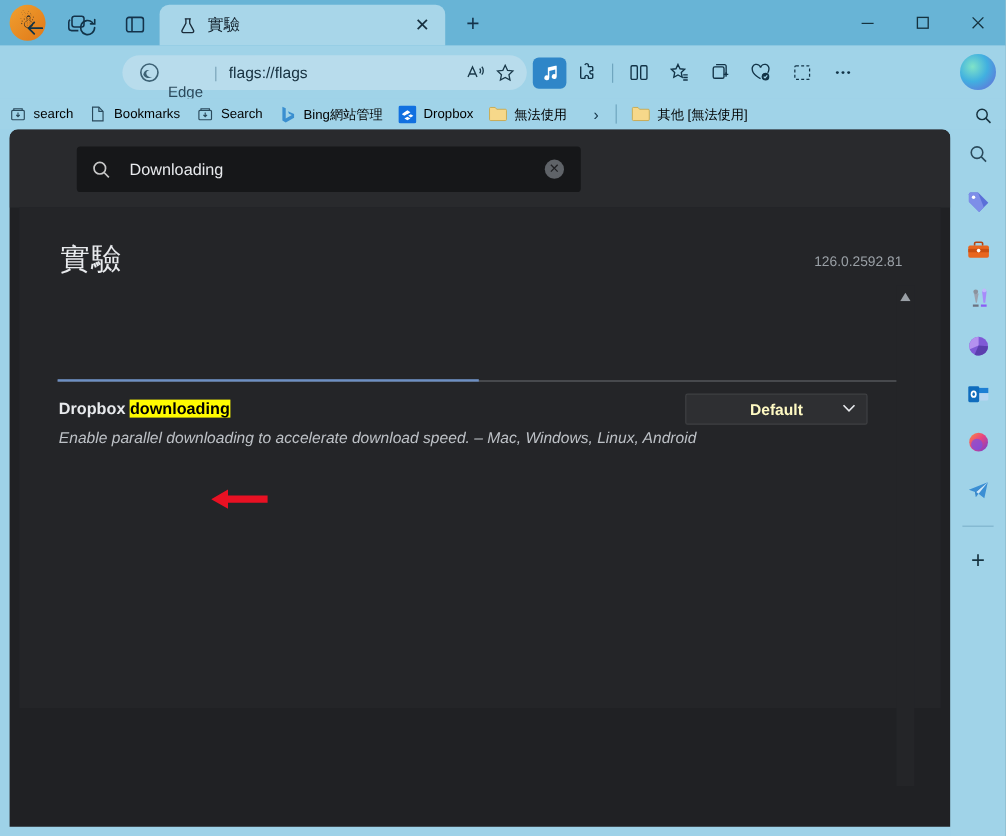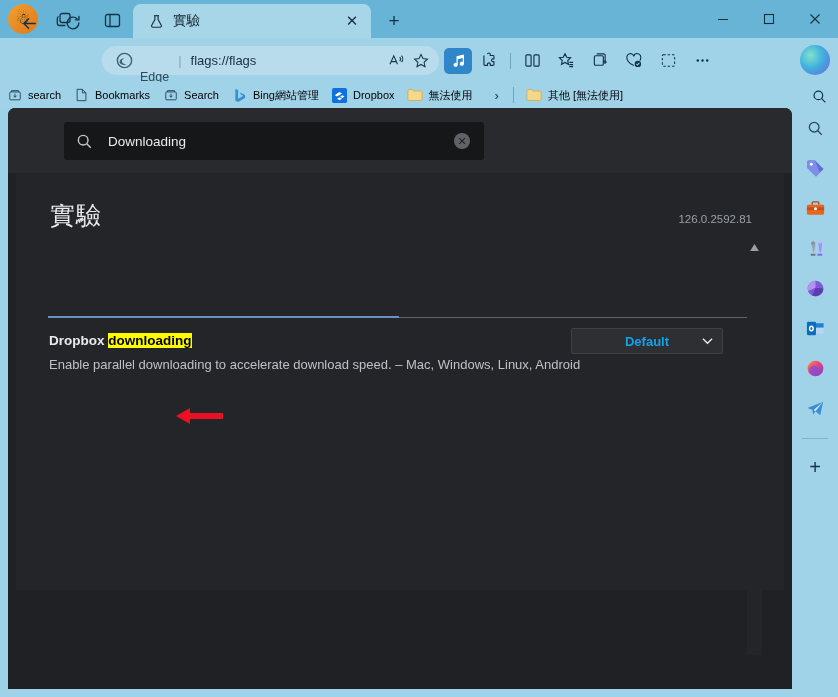--- a/index.html
+++ b/index.html
@@ -190,30 +190,31 @@
   }
 
   .flag-entry { position: absolute; left: 33px; top: 158px; width: 700px; }
   .flag-name {
     font-size: 13.5px; color: #e8eaed; font-weight: bold; line-height: 20px;
   }
   .flag-hl { background: #fffb00; color: #000; font-weight: bold; }
   .flag-desc {
     font-size: 13px; color: #bdc1c6; line-height: 20px; margin-top: 4px;
     max-width: 540px;
+    font-style: italic;
   }
   .flag-link {
     font-size: 13px; color: #bdc1c6; text-decoration: underline;
     line-height: 20px; display: inline-block; margin-top: 2px;
   }
   .flag-select {
     position: absolute; left: 555px; top: 155px; width: 152px; height: 26px;
     background: #2e2f32; border: 1px solid #3f4043; border-radius: 2px;
     display: flex; align-items: center; justify-content: center;
-    color: #0ea5e9; font-size: 13px; font-weight: bold;
+    color: #fef9c3; font-size: 13px; font-weight: bold;
   }
   .flag-select .caret {
     position: absolute; right: 9px; font-size: 10px; font-weight: normal;
   }
 
   
   .red-arrow { position: absolute; left: 168px; top: 298px; }
 
   
   .pg-scroll {

